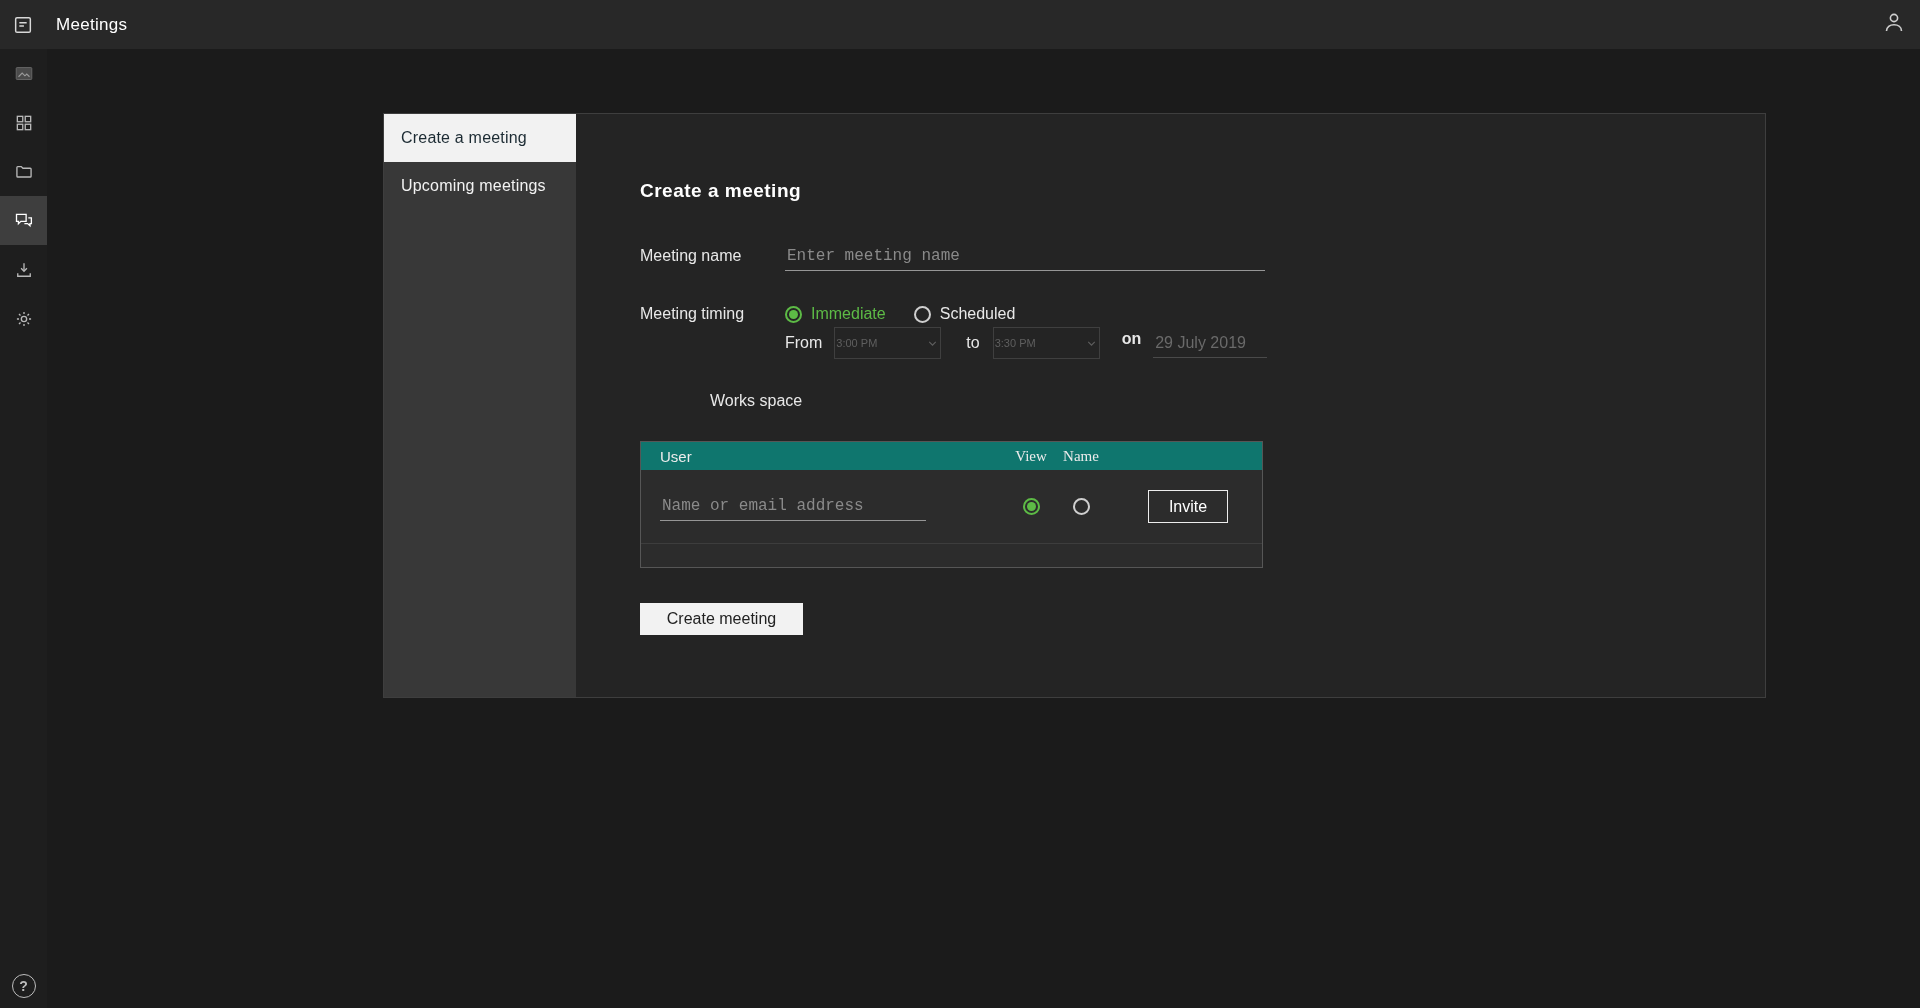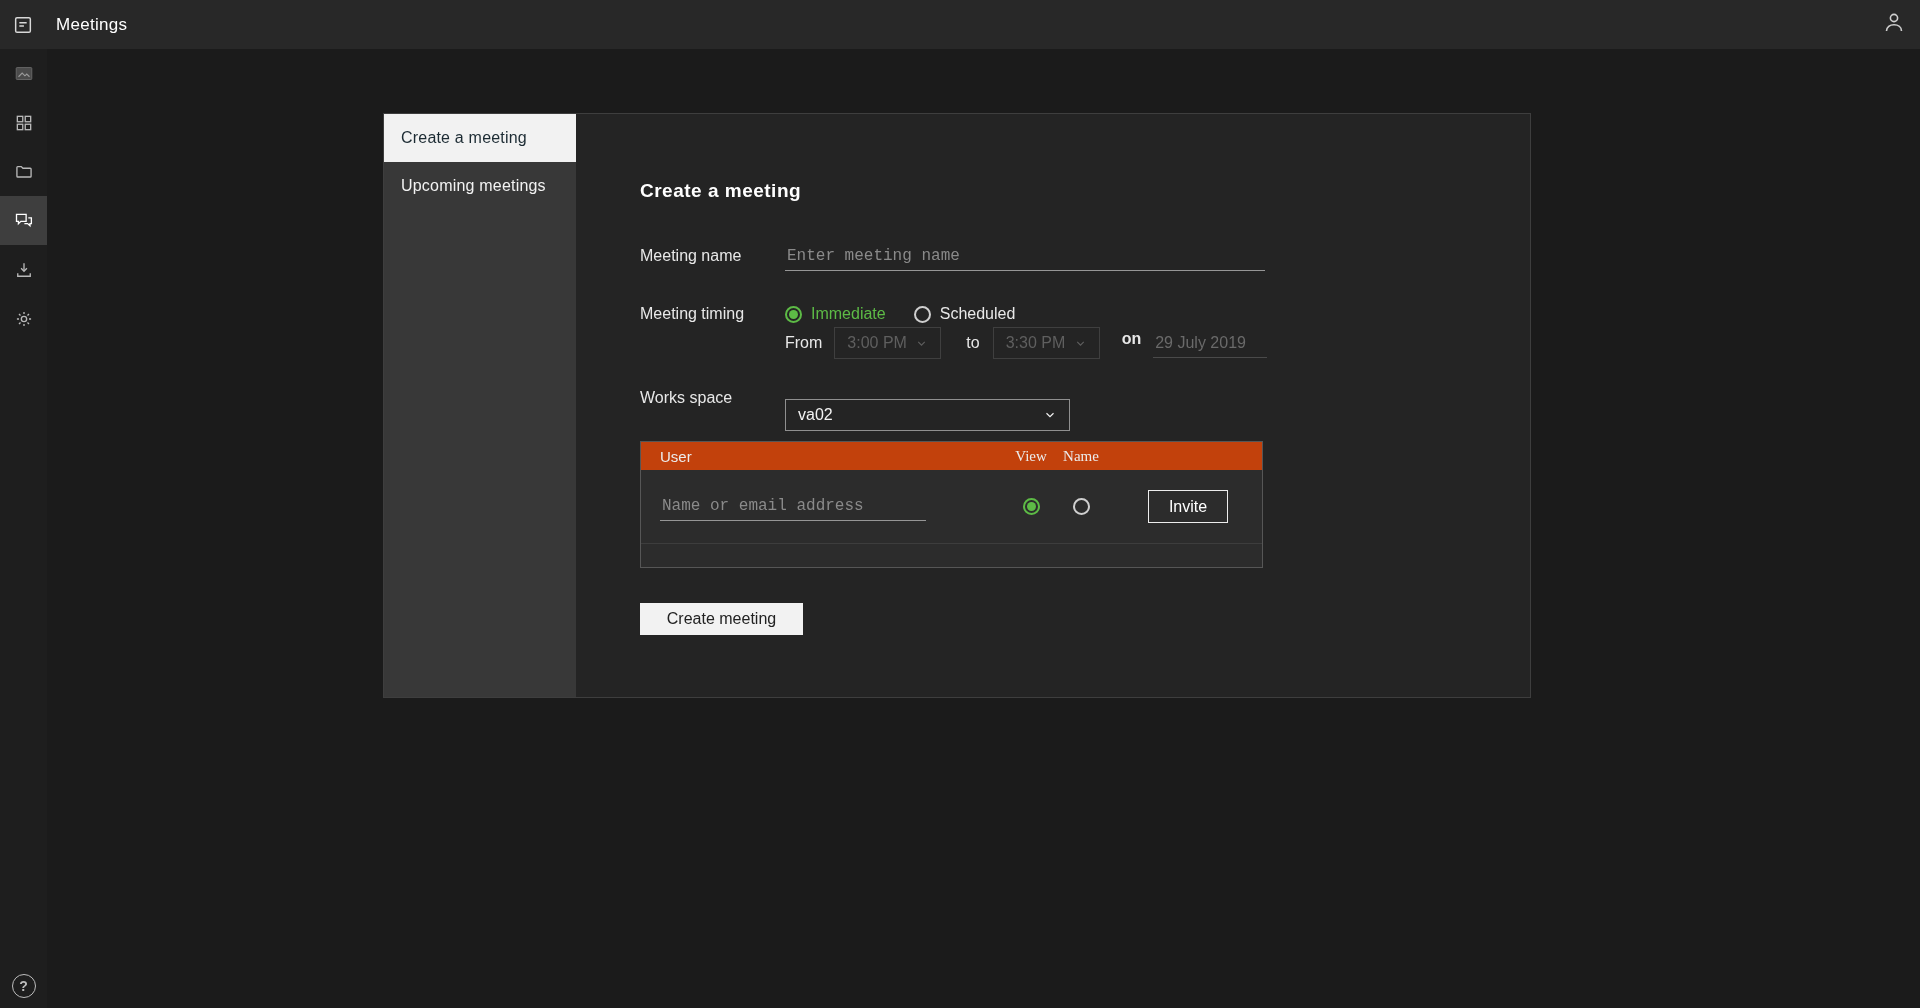--- a/index.html
+++ b/index.html
@@ -35,21 +35,21 @@
     display: flex; justify-content: center;
   }
   .help-circle {
     width: 24px; height: 24px; border: 1.5px solid #bdbdbd; border-radius: 50%;
     color: #bdbdbd; font-size: 14px; font-weight: 700;
     display: flex; align-items: center; justify-content: center; cursor: pointer;
   }
 
   
   .panel {
-    position: absolute; left: 383px; top: 113px; width: 1148px; height: 585px;
+    position: absolute; left: 383px; top: 113px; width: 1383px; height: 585px;
     background: #242424; border: 1px solid #3e3e3e;
   }
   .subnav {
     position: absolute; left: 0; top: 0; bottom: 0; width: 192px;
     background: #383838;
   }
   .subnav-item {
     height: 48px; display: flex; align-items: center; padding-left: 17px;
     font-size: 16px; color: #f2f2f2; cursor: pointer; letter-spacing: .2px;
   }
@@ -59,21 +59,21 @@
     position: absolute; left: 256px; top: 66px;
     font-size: 19px; font-weight: 700; color: #ffffff; letter-spacing: .5px;
   }
 
   .frow { position: absolute; left: 256px; display: flex; align-items: center; height: 32px; }
   .frow .flabel { width: 145px; flex: none; font-size: 16px; color: #e8e8e8; }
 
   .row-name     { top: 126px; }
   .row-timing   { top: 184px; }
   .row-schedule { top: 213px; left: 401px; }
-  .row-space    { top: 268px; }
+  .row-space    { top: 278px; flex-direction: column; }
 
   input.underline {
     background: transparent; border: none; outline: none;
     border-bottom: 1px solid #969696; color: #f0f0f0;
     font-size: 16px; font-family: Liberation Mono, monospace;
     padding: 5px 2px;
   }
   input.underline::placeholder { color: #8a8a8a; opacity: 1; }
   .name-input { width: 480px; }
 
@@ -88,21 +88,21 @@
     background: #5dbb46; border-radius: 50%;
   }
   .radio-label { font-size: 16px; margin-left: 9px; }
   .radio-label.green { color: #5dbb46; }
   .gap-28 { margin-left: 28px; }
 
   
   .select {
     height: 32px; border: 1px solid #8f8f8f; display: flex;
     align-items: center; justify-content: space-between;
-    padding: 0 12px; font-size: 16px; color: #f2f2f2; cursor: pointer;
+    padding: 0 1px; font-size: 11px; color: #f2f2f2; cursor: pointer;
     background: transparent;
   }
   .select .chev { display: flex; color: inherit; }
   .select.disabled { border-color: #3f3f3f; color: #5f5f5f; cursor: default; }
   .sel-time { width: 107px; margin: 0; }
   .sel-space { width: 285px; margin-top: 33px; }
 
   .sched-word { font-size: 16px; color: #e8e8e8; }
   .w-from { margin-right: 12px; }
   .w-to   { margin: 0 13px 0 25px; }
@@ -112,21 +112,21 @@
     font-size: 16px; padding: 5px 2px;
   }
 
   
   .invite-table {
     position: absolute; left: 256px; top: 327px; width: 623px; height: 127px;
     background: #2c2c2c; border: 1px solid #565656;
   }
   .it-header {
     display: grid; grid-template-columns: 365px 50px 50px 1fr;
-    height: 28px; background: #c2410c; align-items: center;
+    height: 28px; background: #0f766e; align-items: center;
     font-size: 15px; color: #ececec;
   }
   .it-header .h-user { padding-left: 19px; }
   .it-header .h-center { text-align: center; font-family: Liberation Serif, serif; }
   .it-row {
     display: grid; grid-template-columns: 365px 50px 50px 1fr;
     align-items: center; height: 74px; border-bottom: 1px solid #3d3d3d;
   }
   .it-row .user-input { margin-left: 19px; width: 266px; }
   .cell-center { display: flex; justify-content: center; }

